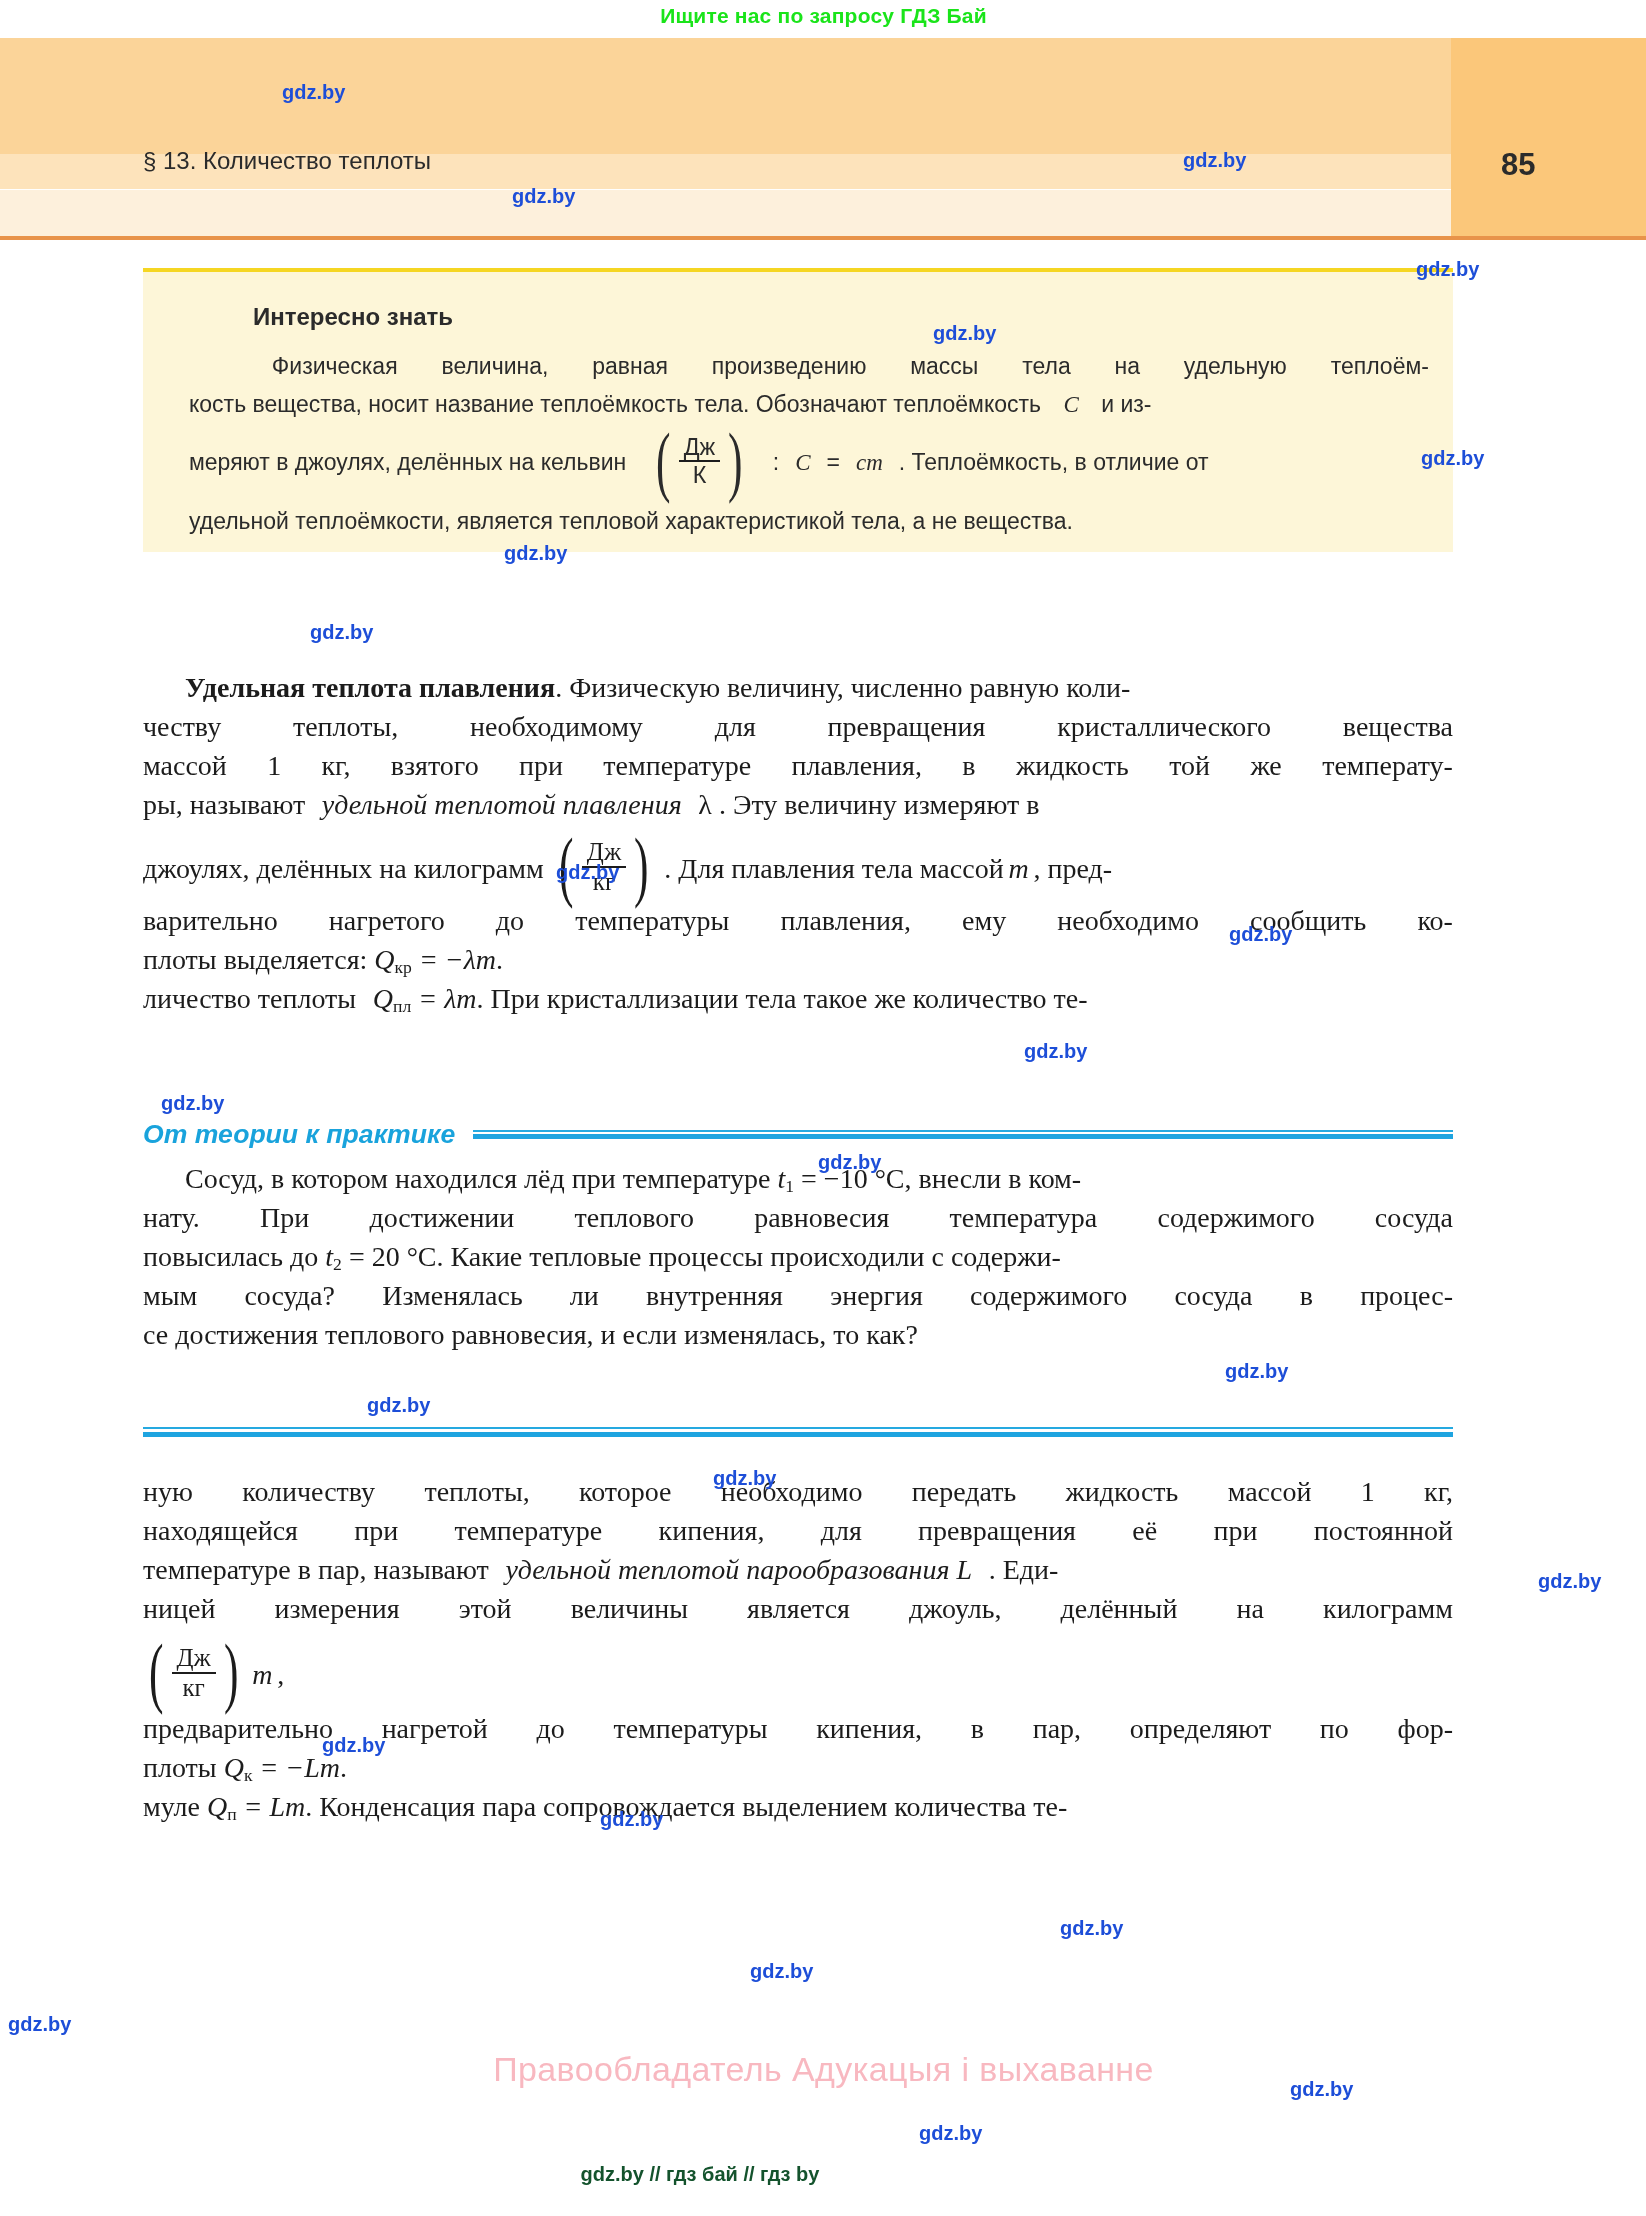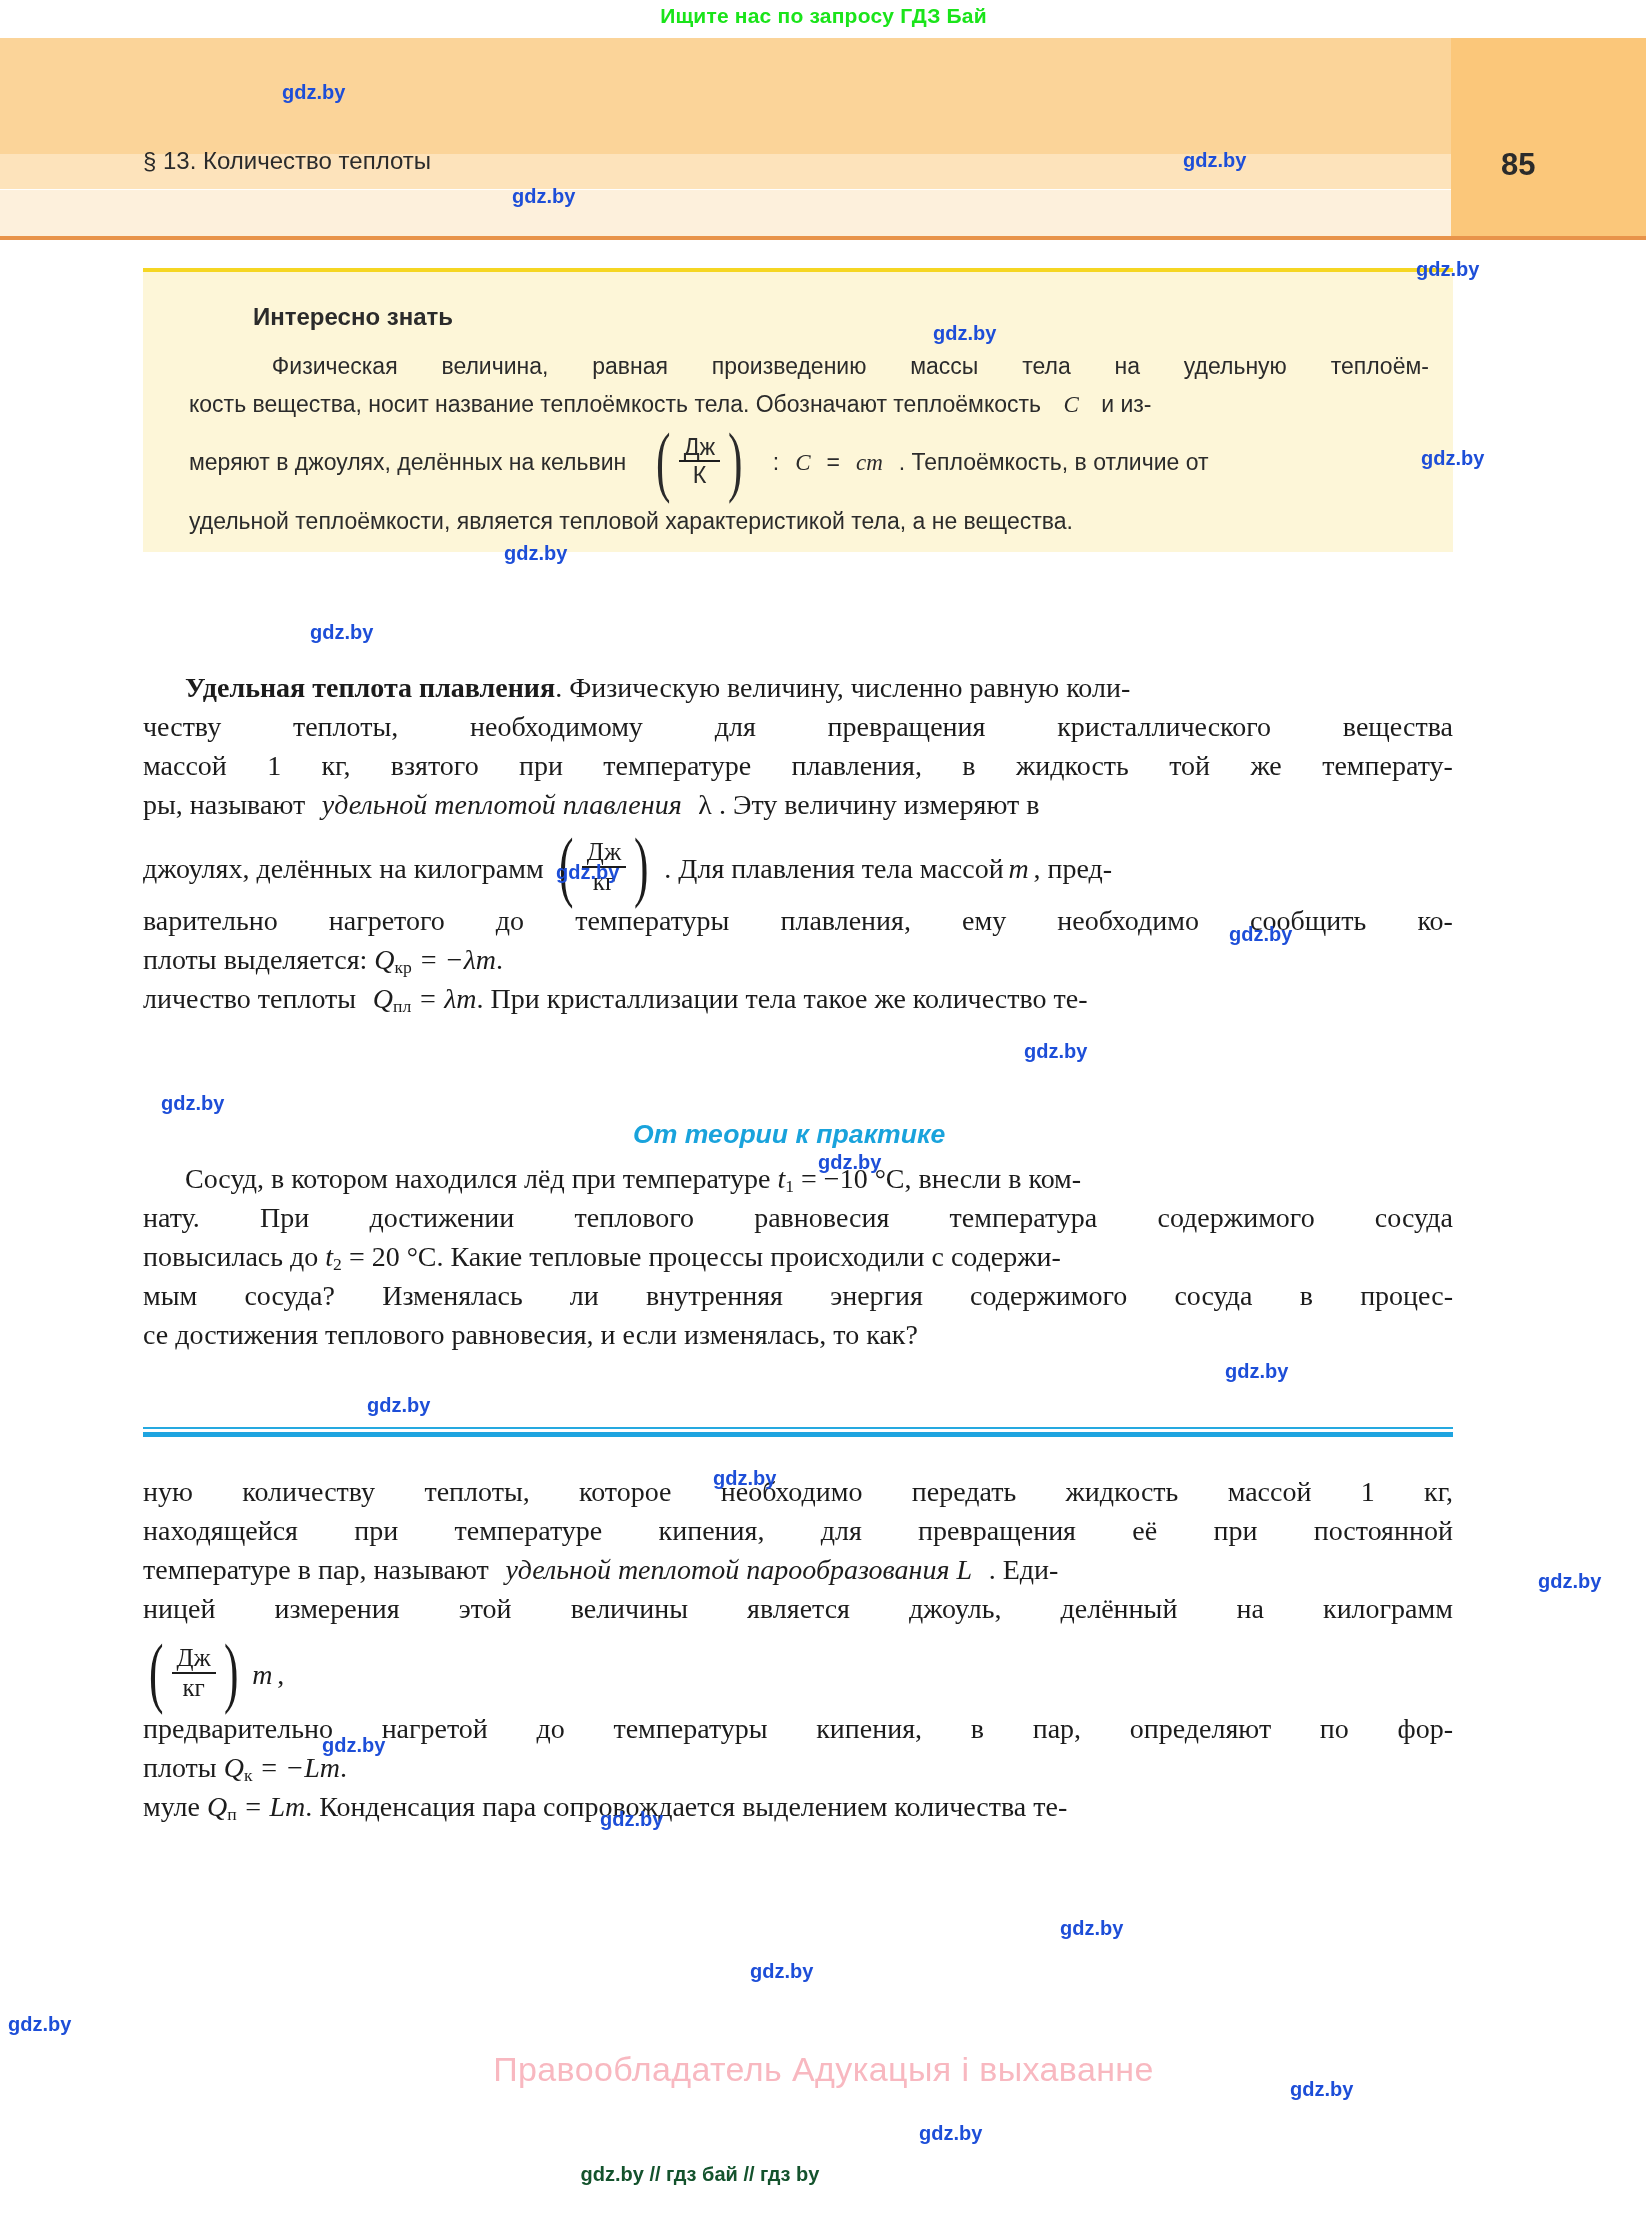--- a/index.html
+++ b/index.html
@@ -178,21 +178,20 @@
   
   sub { font-size: 0.63em; vertical-align: -0.22em; }
 
   
   .practice-head {
     position: absolute;
     left: 143px; top: 1119px;
     width: 1310px;
     display: flex;
     align-items: center;
-    flex-direction: column;
   }
   .practice-head .ph-label {
     font-family: "Liberation Sans", sans-serif;
     font-style: italic;
     font-weight: bold;
     font-size: 26.6px;
     color: #19a3dc;
     white-space: nowrap;
     margin-right: 17.7px;
   }

